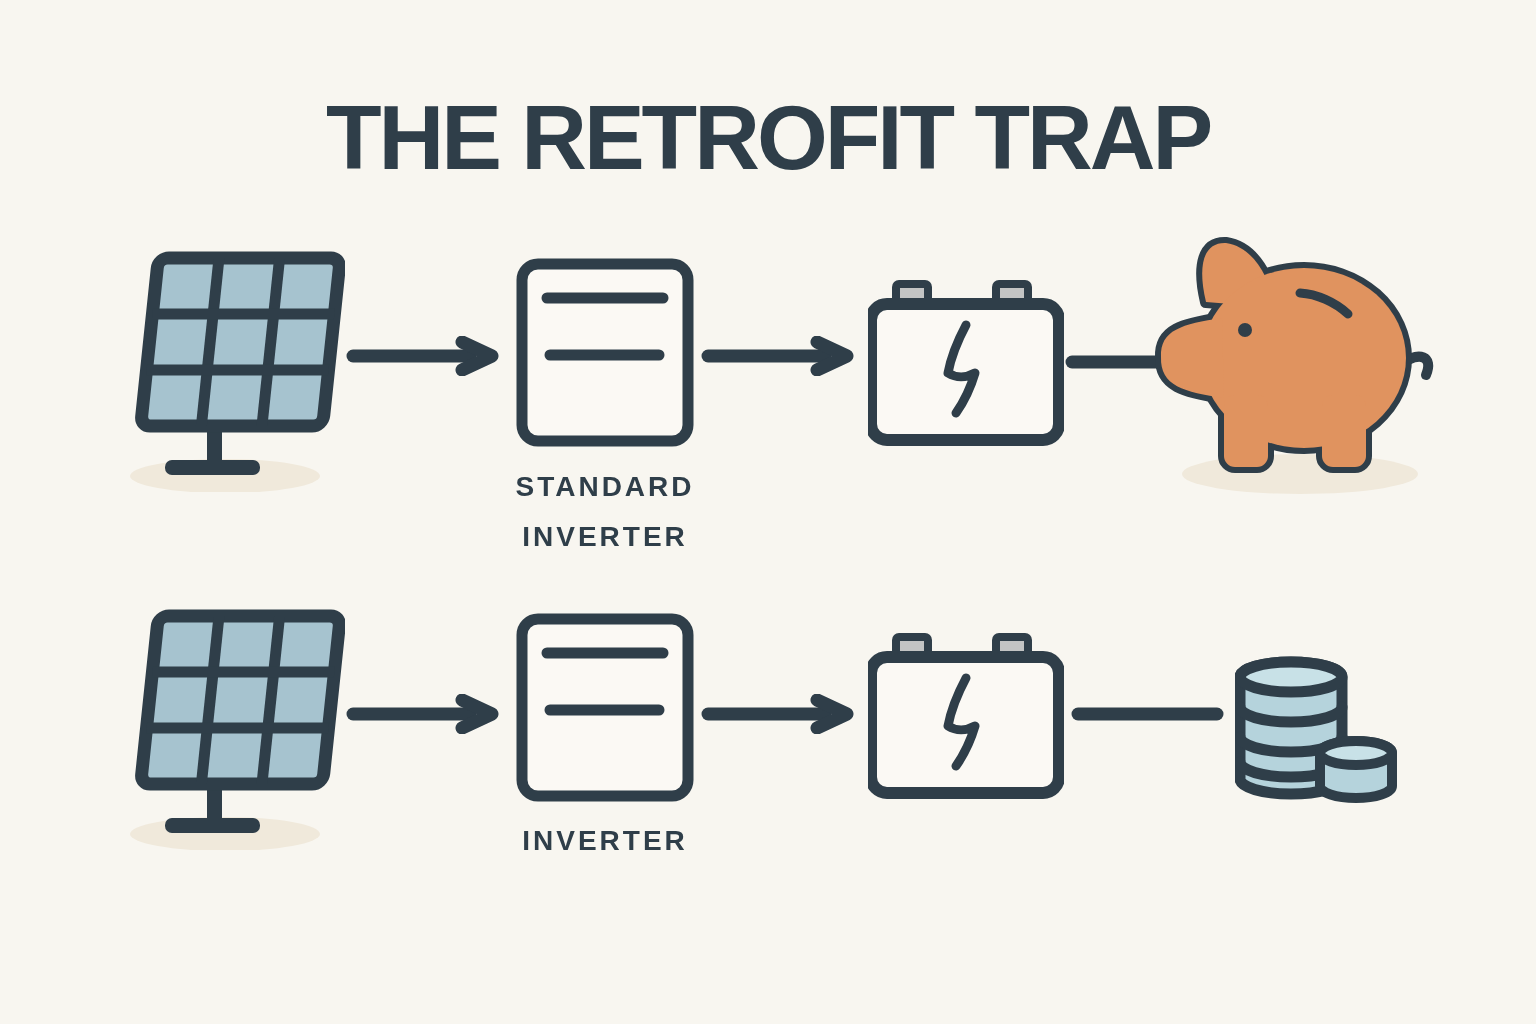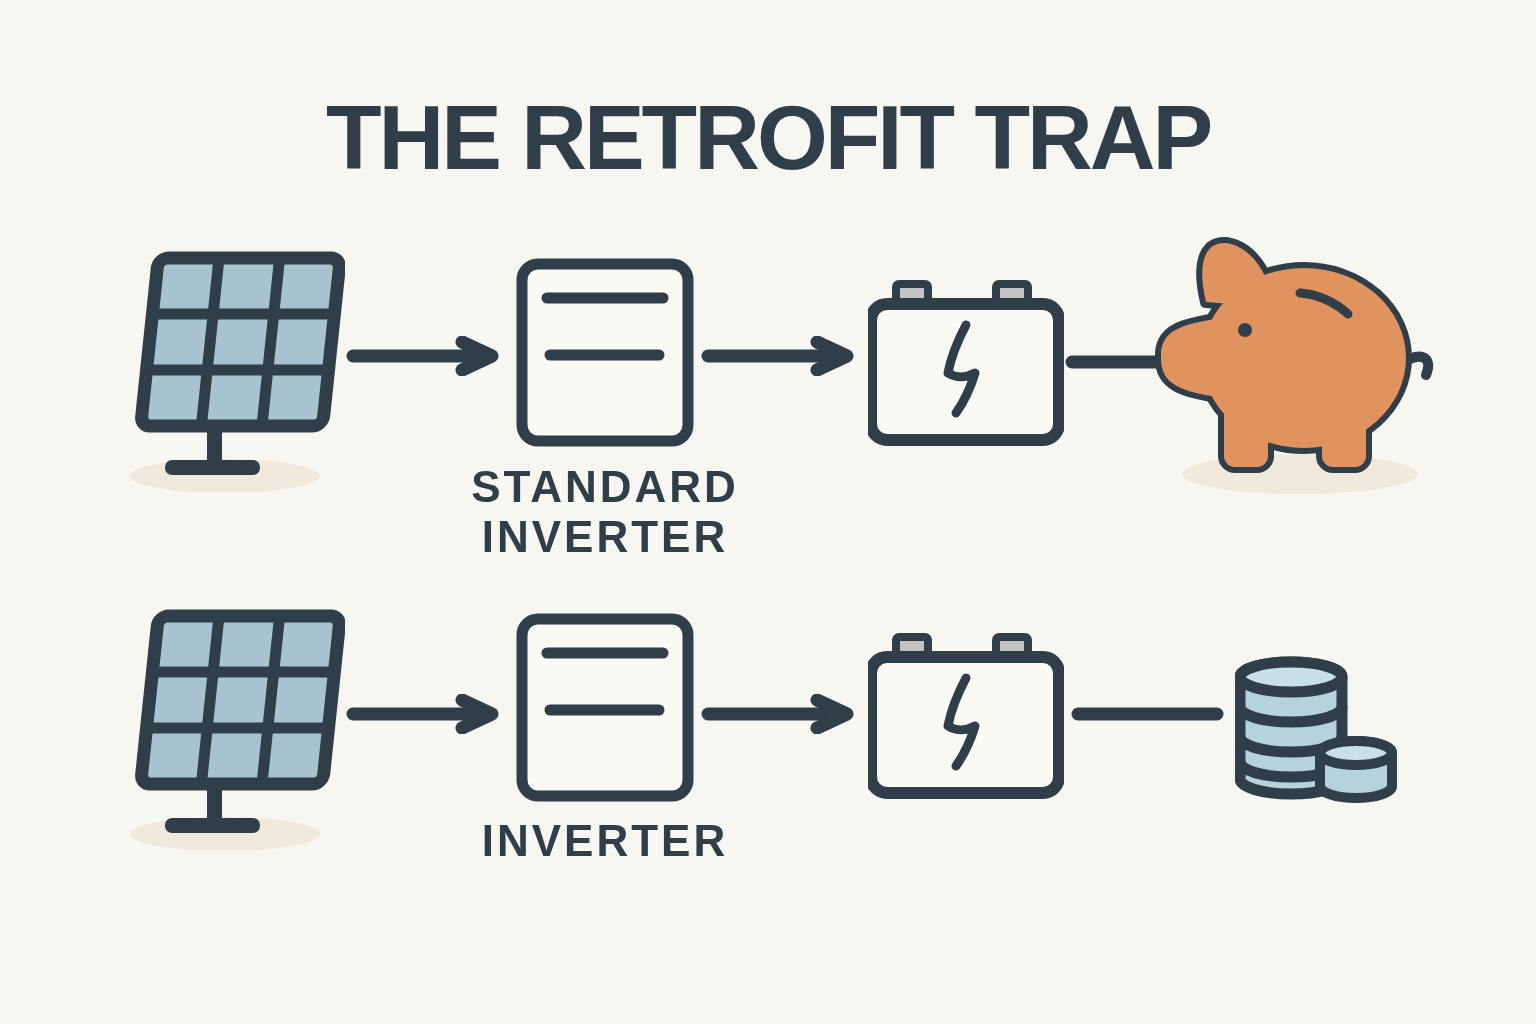--- a/index.html
+++ b/index.html
@@ -38,21 +38,21 @@
     font-weight: bold;
     letter-spacing: -3px;
     line-height: 100px;
     color: var(--text);
   }
 
   .inv-label {
     position: absolute;
     width: 340px;
     text-align: center;
-    font-size: 44px;
+    font-size: 28px;
     font-weight: bold;
     letter-spacing: 3px;
     line-height: 50px;
     color: var(--text);
   }
 
   
   .s-dark  { stroke: var(--outline); fill: none; stroke-linecap: round; stroke-linejoin: round; }
   .f-dark  { fill: var(--outline); }
   .f-shadow { fill: var(--shadow); }

